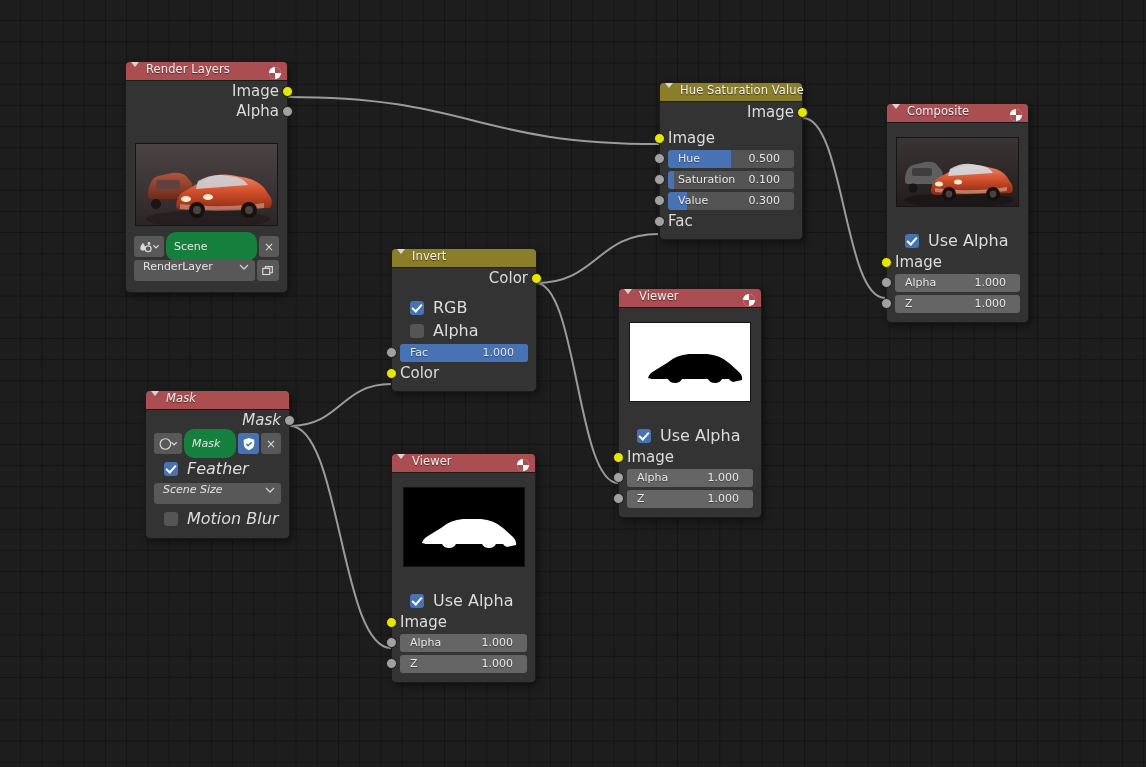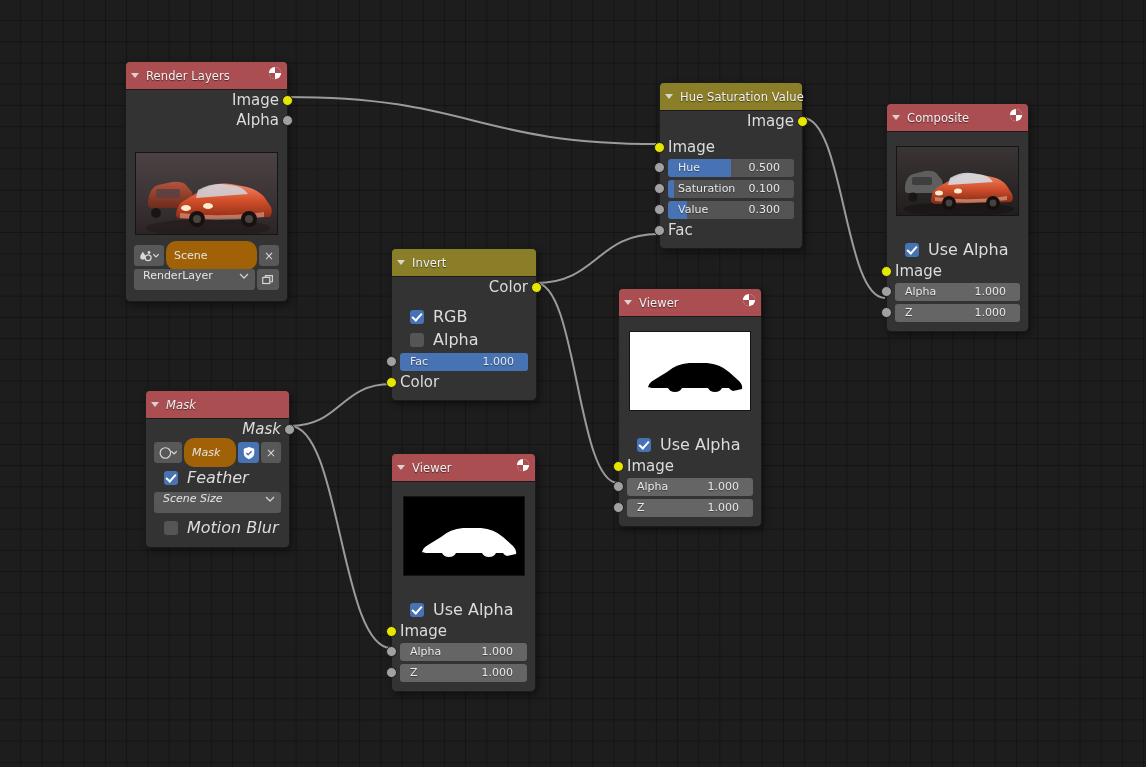--- a/index.html
+++ b/index.html
@@ -23,23 +23,23 @@
 
   .node {
     position: absolute;
     background: #333333;
     border: 1px solid #1b1b1b;
     border-radius: 5px;
     box-shadow: 2px 3px 7px rgba(0,0,0,0.45);
     z-index: 3;
   }
   .node-header {
-    height: 28px;
+    height: 19px;
     border-radius: 4px 4px 0 0;
-    display: flex; align-items: center;
+    display: flex; align-items: flex-start;
     padding: 0 22px 0 5px;
     position: relative;
     border-bottom: 1px solid #1b1b1b;
   }
   .node-header.red    { background: #ab4e52; }
   .node-header.olive  { background: #8b7e28; }
   .hdr-tri {
     width: 0; height: 0;
     border-left: 4px solid transparent;
     border-right: 4px solid transparent;
@@ -132,21 +132,21 @@
   }
 
   
   .idrow { display: flex; align-items: center; margin: 3px 8px; height: 21px; gap: 2px; }
   .idbtn {
     background: #585858; border-radius: 3px;
     display: flex; align-items: center; justify-content: center;
     height: 21px; flex: none;
   }
   .idname {
-    background: #a16207; border-radius: 10px;
+    background: #15803d; border-radius: 10px;
     flex: 1; height: 29px; display: flex; align-items: center;
     padding-left: 8px; font-size: 11px; color: #e4e4e4;
   }
   .idclose { width: 20px; }
   .dropdown {
     background: #585858; border-radius: 3px;
     height: 21px; display: flex; align-items: center;
     padding: 0 6px 8px 9px; font-size: 11px; color: #e4e4e4;
     flex: 1; position: relative;
   }

